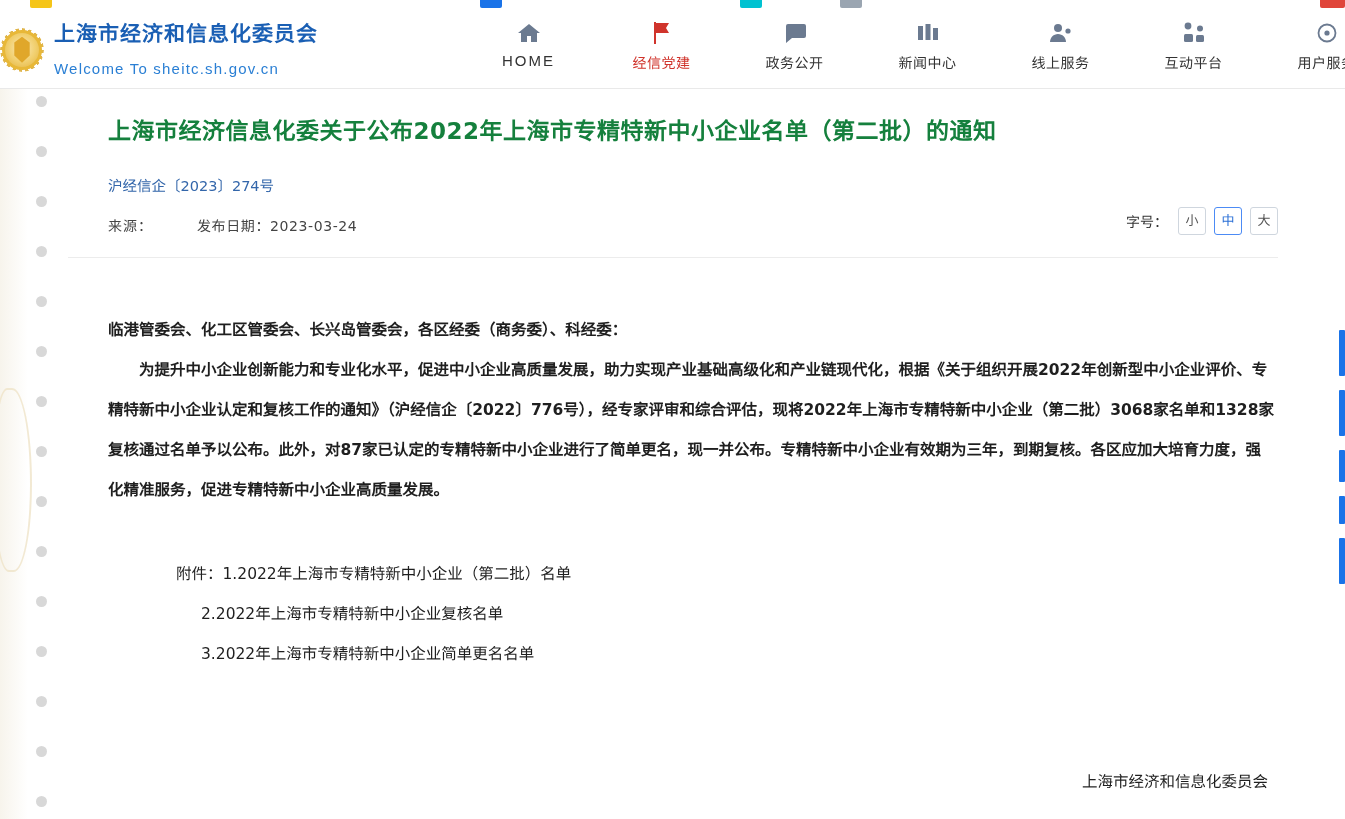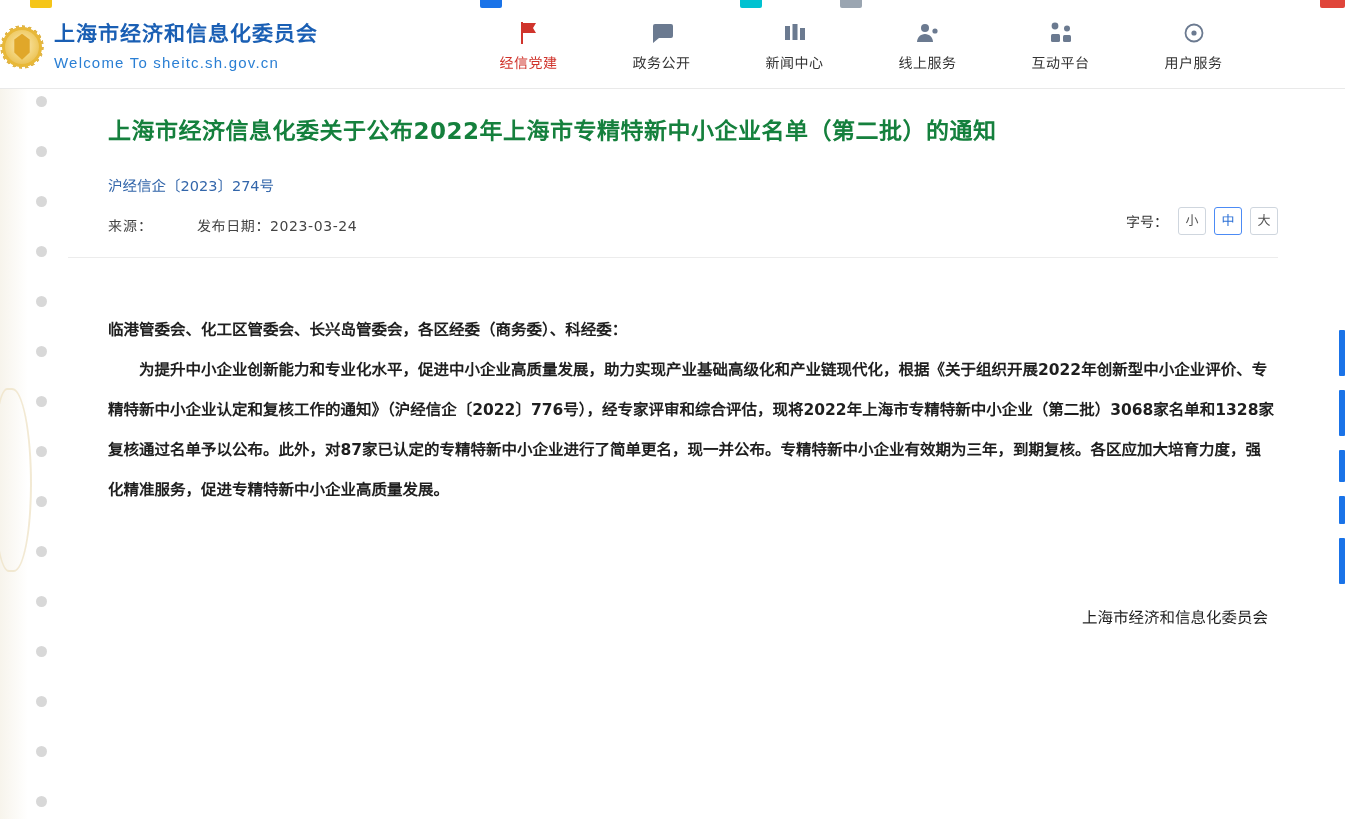--- a/index.html
+++ b/index.html
@@ -85,21 +85,21 @@
     font-weight: 700;
     color: #1a5fb4;
     letter-spacing: 1px;
     font-family: "DejaVu Sans", "Liberation Sans", sans-serif;
   }
   .brand-en {
     font-size: 15px;
     color: #2a7fd4;
     letter-spacing: 1.2px;
     font-family: "Liberation Sans", sans-serif;
-    margin-top: 8px;
+    margin-top: 14px;
   }
 
   
   .main-nav {
     position: absolute;
     left: 462px;
     top: 20px;
     display: flex;
     align-items: flex-start;
   }
@@ -295,20 +295,28 @@
       <div class="ring"></div>
       <div class="inner"></div>
     </div>
     <div class="brand-text">
       <div class="brand-cn">上海市经济和信息化委员会</div>
       <div class="brand-en">Welcome To sheitc.sh.gov.cn</div>
     </div>
   </div>
 
   <div class="main-nav" id="main-nav">
+      <div class="nav-item home">
+        <div class="nav-ico">
+          <svg width="24" height="22" viewBox="0 0 24 22" fill="currentColor">
+            <path d="M12 2 1 11h3v9h6v-6h4v6h6v-9h3L12 2z"></path>
+          </svg>
+        </div>
+        <div class="nav-label">HOME</div>
+      </div>
       <div class="nav-item active">
         <div class="nav-ico">
           <svg width="22" height="24" viewBox="0 0 22 24" fill="currentColor">
             <path d="M3 1h2v22H3z"></path>
             <path d="M5 2h13l-3 5 3 5H5z"></path>
           </svg>
         </div>
         <div class="nav-label">经信党建</div>
       </div>
       <div class="nav-item">
@@ -408,16 +416,21 @@
       <span class="fs-btn">大</span>
     </div>
   </div>
 
   <hr class="sep">
 
   <div class="body-wrap">
     <p>临港管委会、化工区管委会、长兴岛管委会，各区经委（商务委）、科经委：</p>
     <p class="p-indent p-gap">为提升中小企业创新能力和专业化水平，促进中小企业高质量发展，助力实现产业基础高级化和产业链现代化，根据《关于组织开展2022年创新型中小企业评价、专精特新中小企业认定和复核工作的通知》（沪经信企〔2022〕776号），经专家评审和综合评估，现将2022年上海市专精特新中小企业（第二批）3068家名单和1328家复核通过名单予以公布。此外，对87家已认定的专精特新中小企业进行了简单更名，现一并公布。专精特新中小企业有效期为三年，到期复核。各区应加大培育力度，强化精准服务，促进专精特新中小企业高质量发展。</p>
 
+    <div class="attach-block">
+      <div class="a-line n1">附件：1.2022年上海市专精特新中小企业（第二批）名单</div>
+      <div class="a-line n2">2.2022年上海市专精特新中小企业复核名单</div>
+      <div class="a-line n3">3.2022年上海市专精特新中小企业简单更名名单</div>
+    </div>
 
     <div class="signature">上海市经济和信息化委员会</div>
   </div>
 </div>
 
 </body></html>

